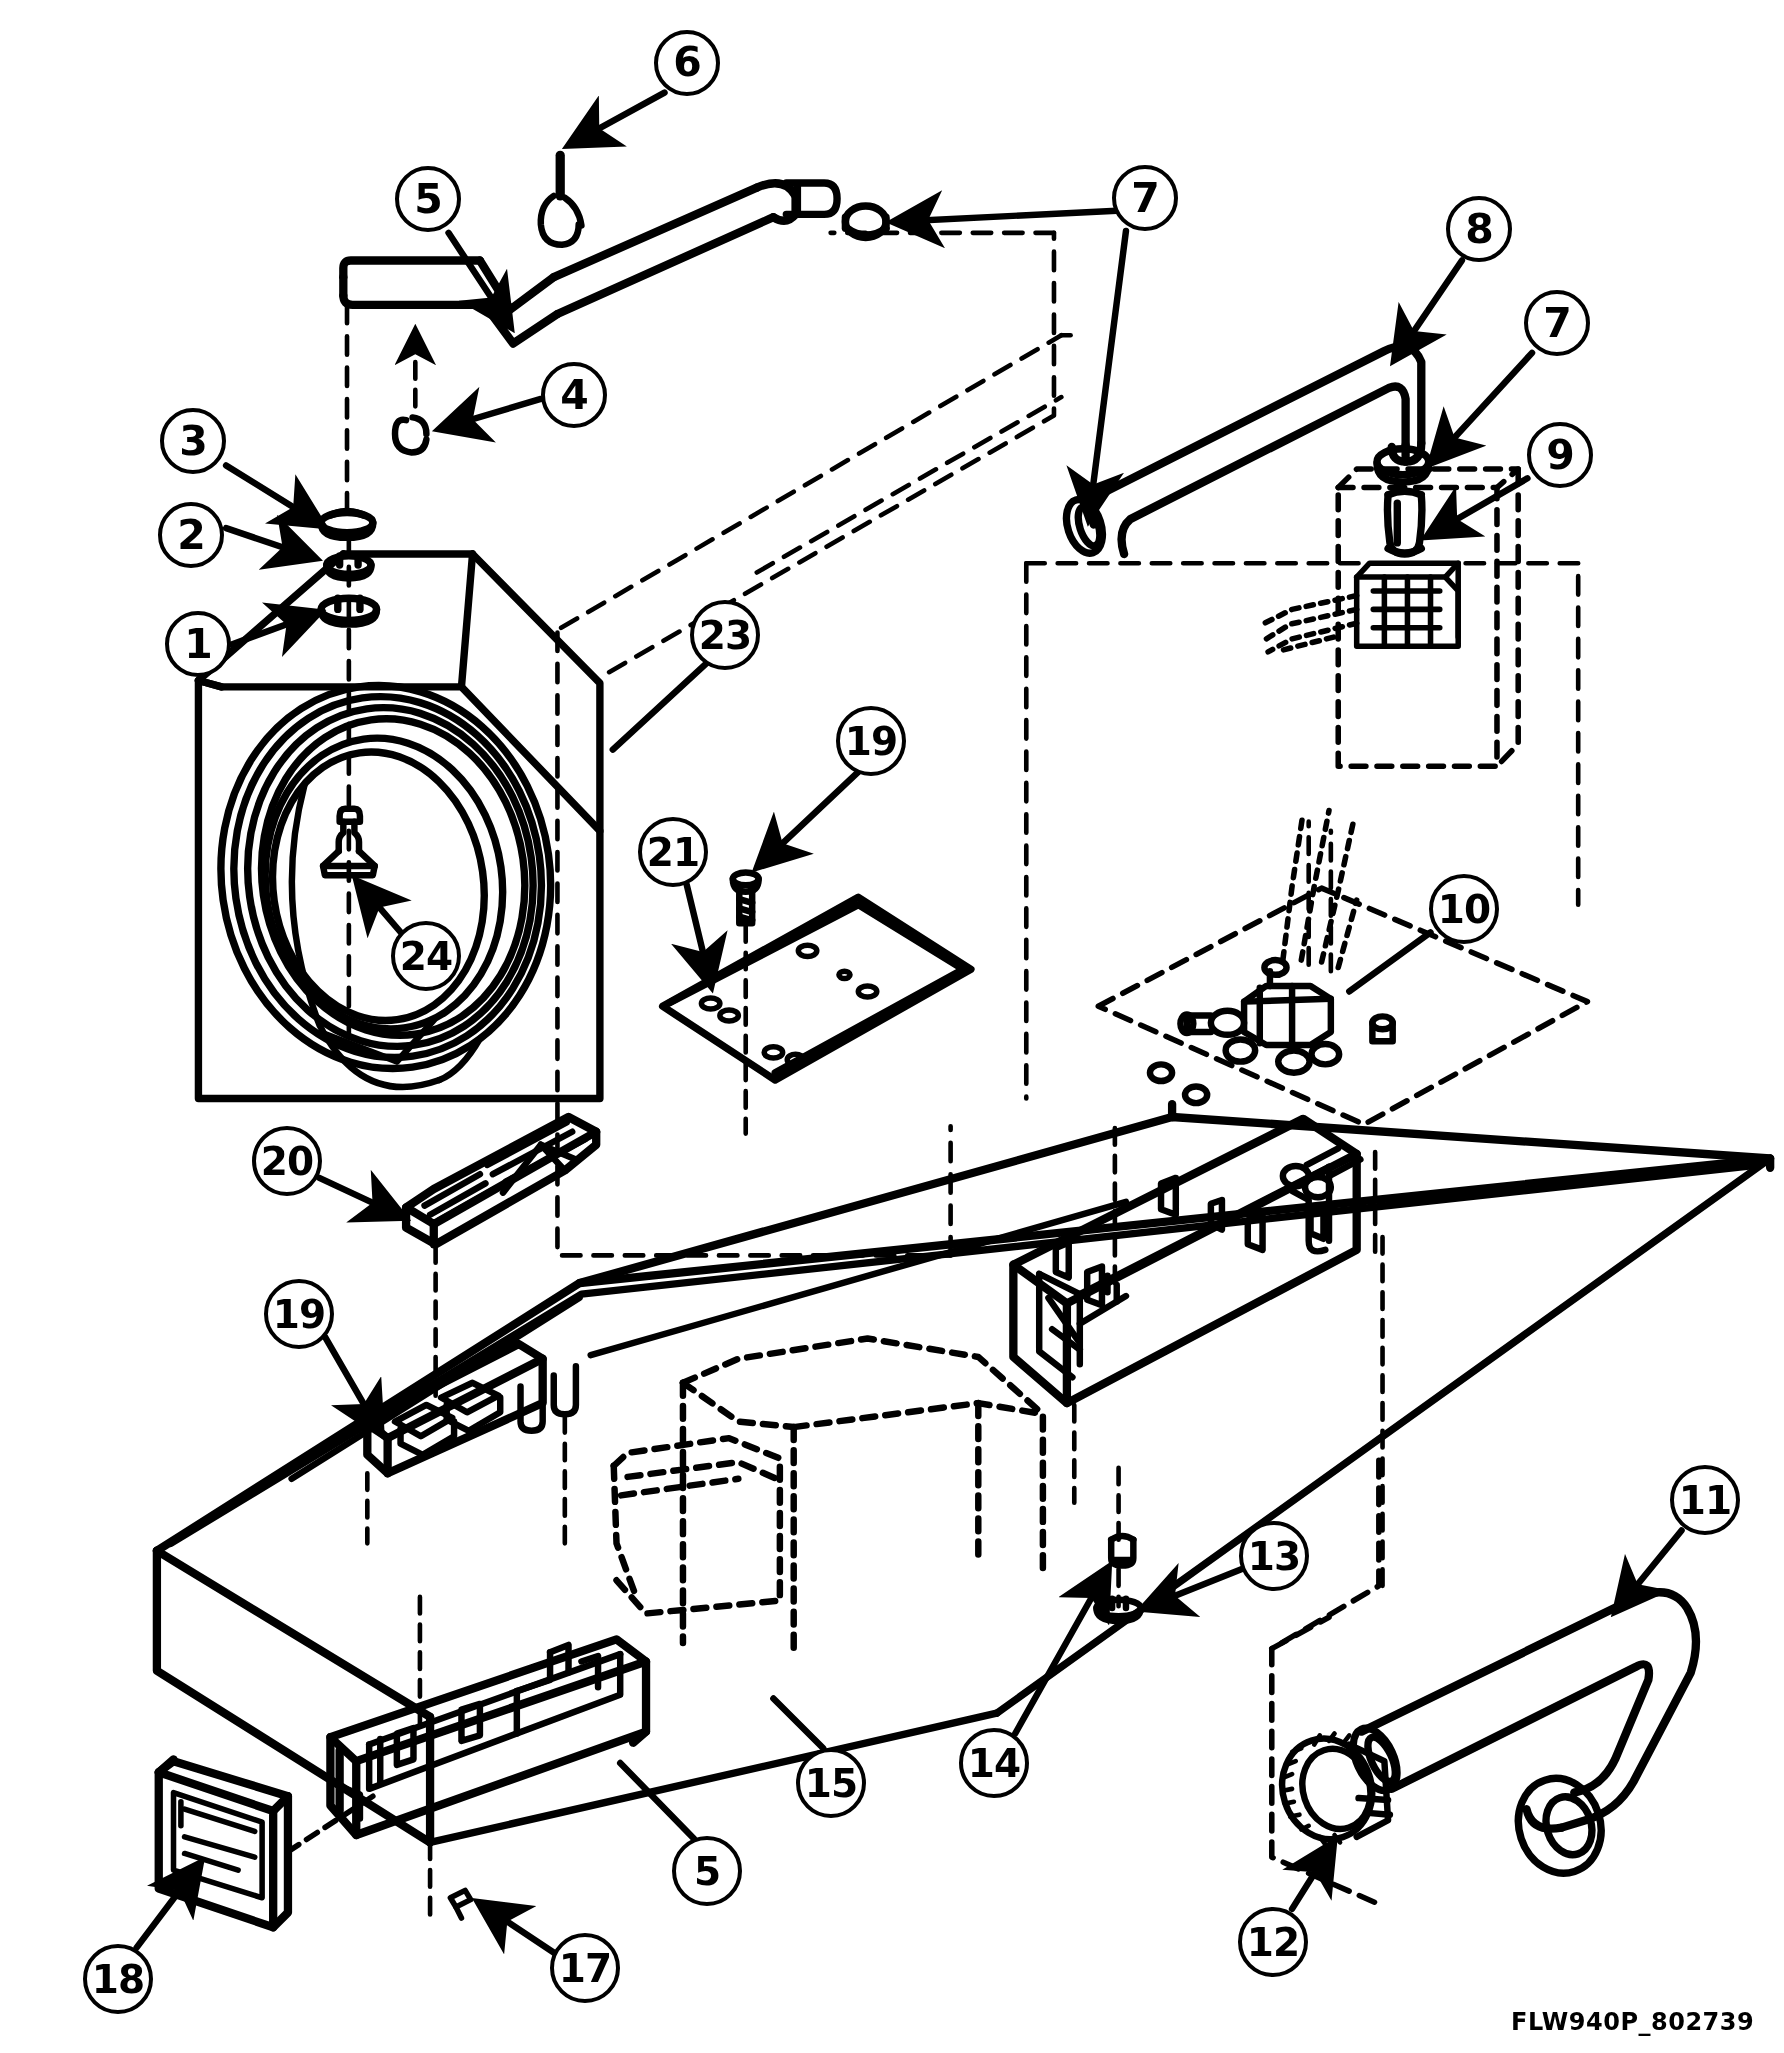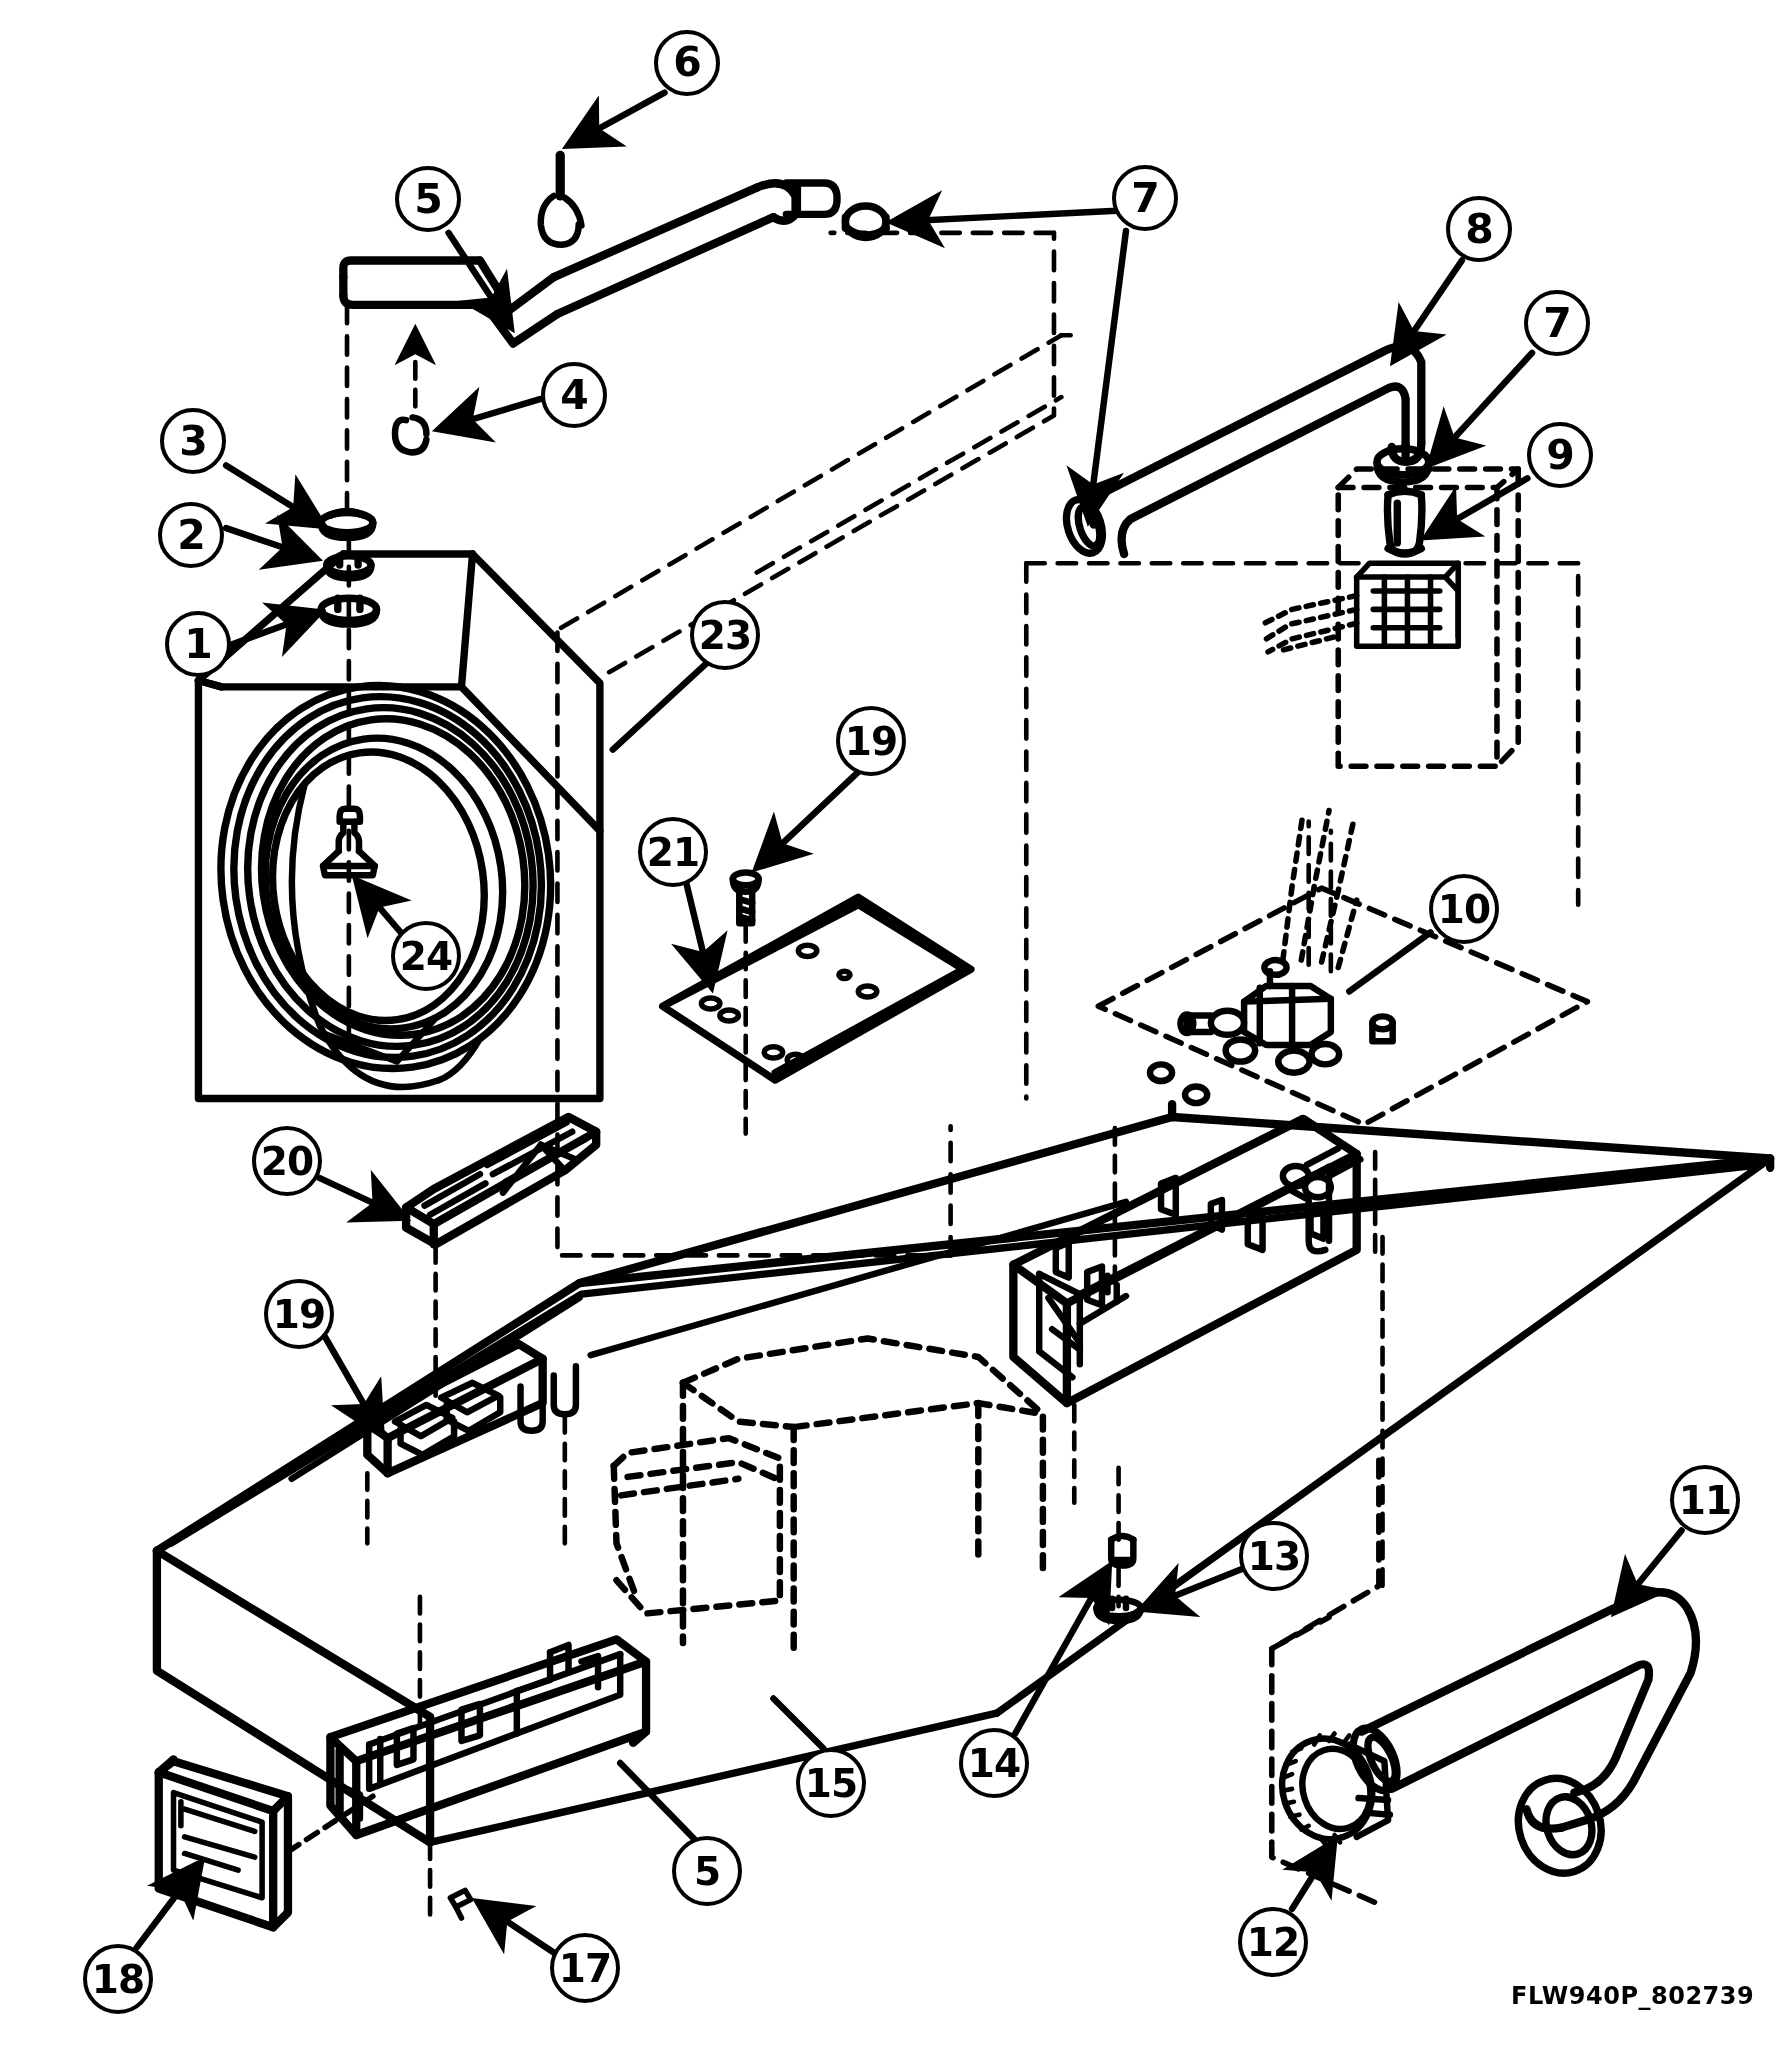--- a/index.html
+++ b/index.html
@@ -31,20 +31,21 @@
   .c1{width:66px;height:66px;font-size:41px;line-height:1;}
   .c2{width:70px;height:70px;font-size:39px;line-height:1;text-align:right;}
   #partcode{
     position:absolute;
     font-family:"DejaVu Sans",sans-serif;
     font-weight:bold;
     font-size:24px;
     letter-spacing:0.5px;
     color:#000;
     white-space:nowrap;
+    margin-top:26px;
   }
 </style>
 </head>
 <body>
 
 <div id="sheet">
 
   <svg id="art" viewBox="0 0 1933 2225" xmlns="http://www.w3.org/2000/svg">
     <defs>
       <marker id="ah" viewBox="0 0 12 12" refX="10" refY="6" markerWidth="9" markerHeight="9" orient="auto-start-reverse">

